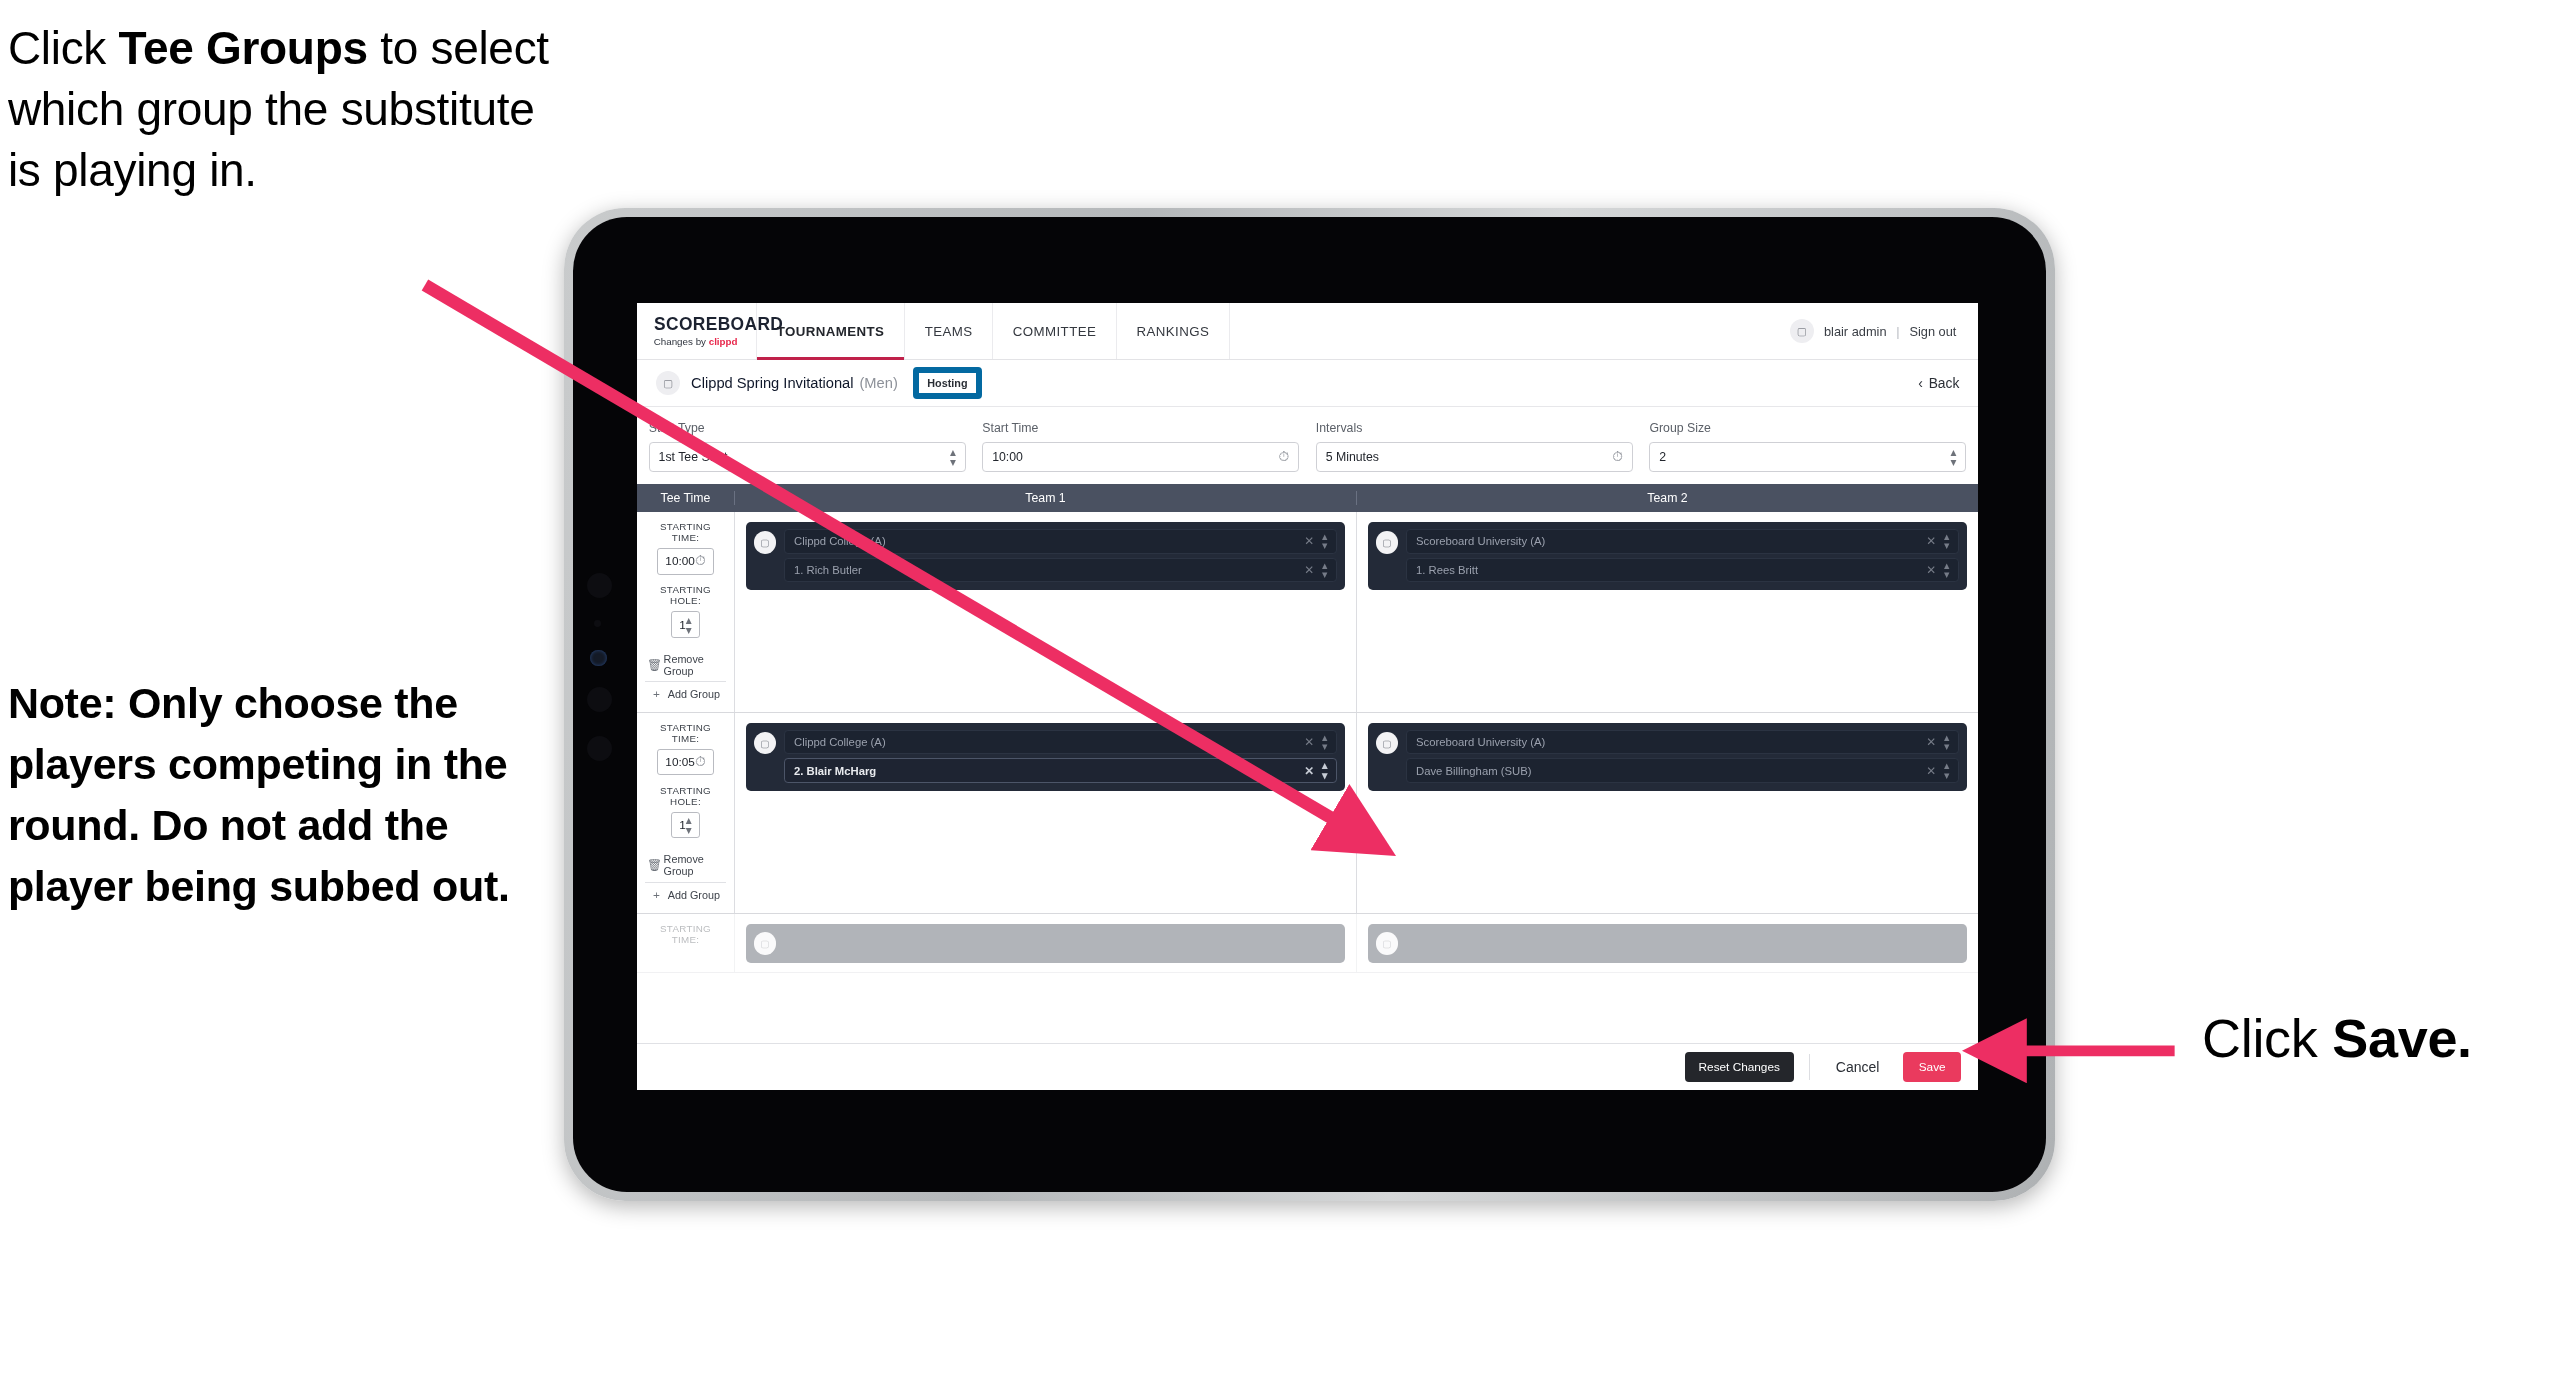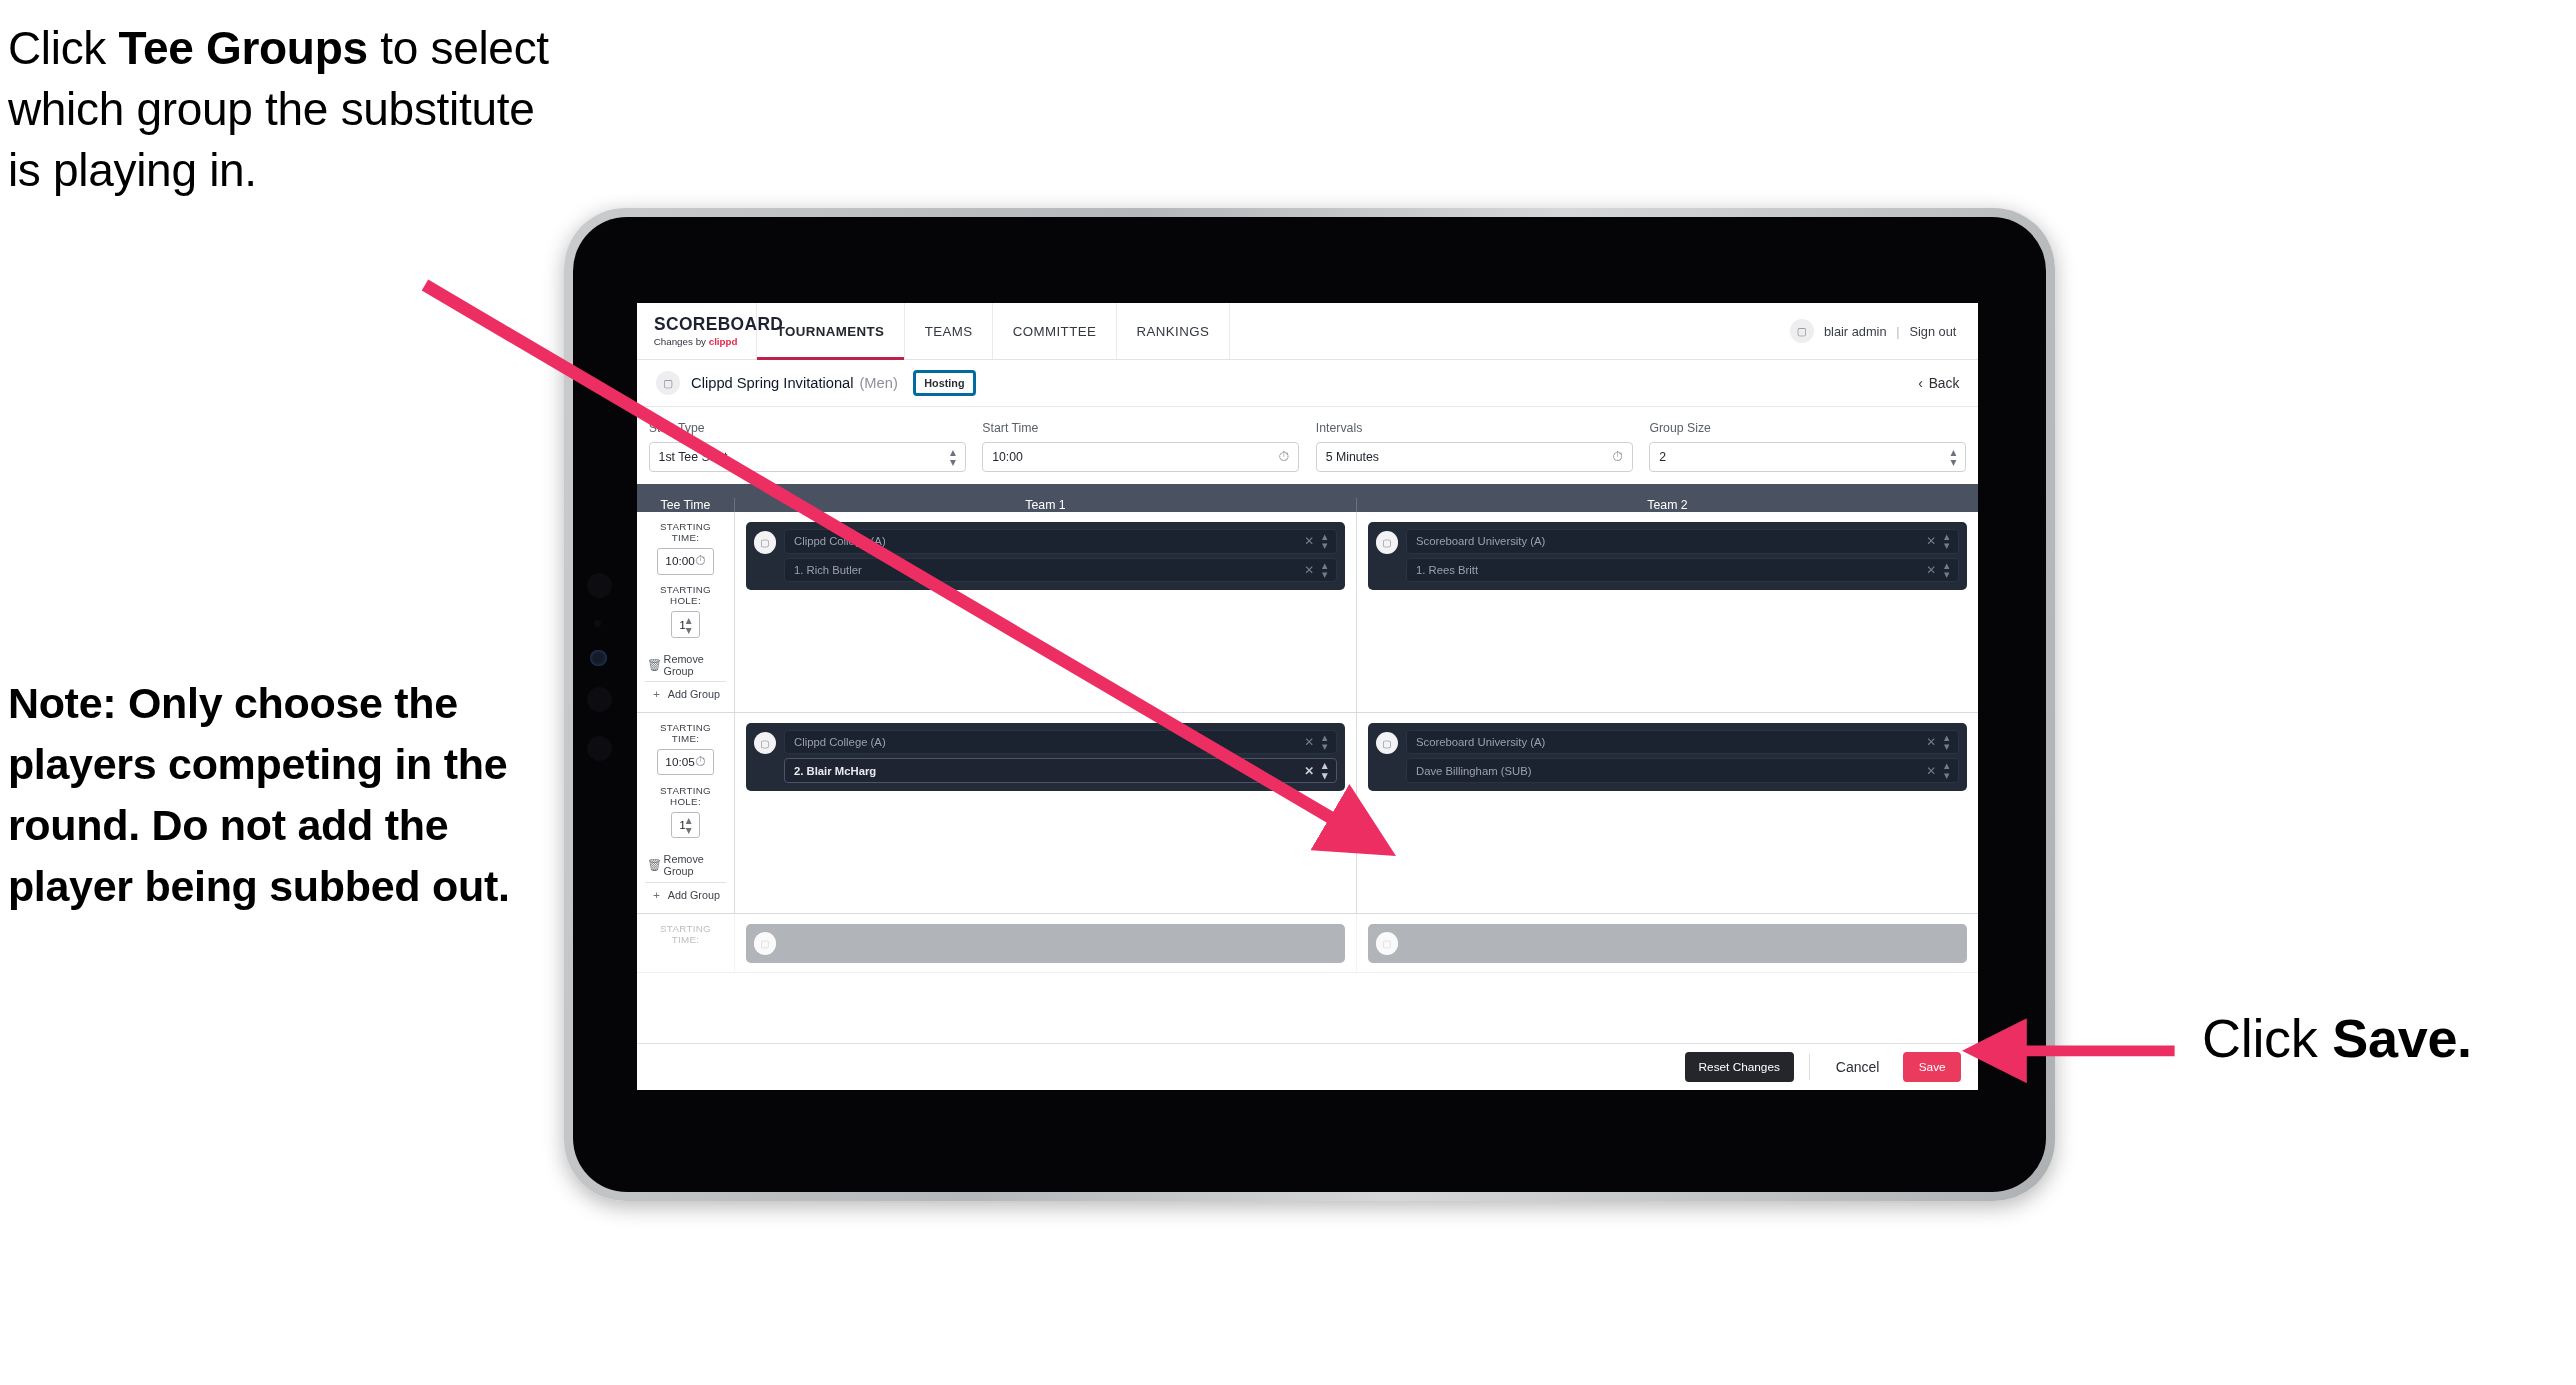--- a/index.html
+++ b/index.html
@@ -104,21 +104,21 @@
     padding: 0 18.7px; border-bottom: 1px solid #e7e7ea; background: #fff;
   }
   .tbar-icon {
     width: 24.6px; height: 24.6px; border-radius: 50%;
     background: #eeeef1; display: flex; align-items: center; justify-content: center;
     color: #83868d; font-size: 10.8px; margin-right: 10.8px;
   }
   .tbar-title { font-size: 14.7px; color: #0f172a; font-weight: 400; }
   .tbar-gender { font-size: 14.7px; color: #8d9199; margin-left: 5.9px; }
   .badge {
-    margin-left: 14.7px; border: 3px solid #0369a1; border-radius: 3.9px;
+    margin-left: 14.7px; border: 6px solid #0369a1; border-radius: 3.9px;
     padding: 3.9px 8.8px; font-size: 10.8px; font-weight: 700; color: #2a2e35; background: #fff;
   }
   .tbar-back {
     margin-left: auto; font-size: 13.8px; color: #2b2f36; cursor: pointer;
     display: flex; align-items: center; gap: 5.9px;
   }
 
   
   .formrow { display: flex; padding: 13.8px 11.8px 11.8px 11.8px; gap: 16.7px; background: #fff; }
   .field { flex: 1; }
@@ -129,21 +129,21 @@
     font-size: 12.3px; color: #22262d; cursor: pointer;
   }
   .field-input .val { flex: 1; }
   .spin { color: #6e727a; font-size: 11.8px; line-height: 0.85; text-align: center; }
   .spin span { display: block; }
   .clock { color: #888c94; font-size: 13.8px; }
 
   
   .table-head {
     display: flex; background: #4a5161; color: #ffffff;
-    height: 28.5px; align-items: flex-end; font-size: 12.3px;
+    height: 28.5px; align-items: center; font-size: 12.3px;
   }
   .th { display: flex; align-items: center; justify-content: center; }
   .th.tee { width: 98px; border-right: 1px solid #6a7182; }
   .th.t1 { flex: 1; border-right: 1px solid #6a7182; }
   .th.t2 { flex: 1; }
 
   .grouprow { display: flex; border-bottom: 1px solid #d8d9dd; background: #fff; }
   .cell-tee {
     width: 98px; border-right: 1px solid #dcdde1;
     padding: 8.8px 7.9px 5.9px 7.9px; display: flex; flex-direction: column; align-items: center;

